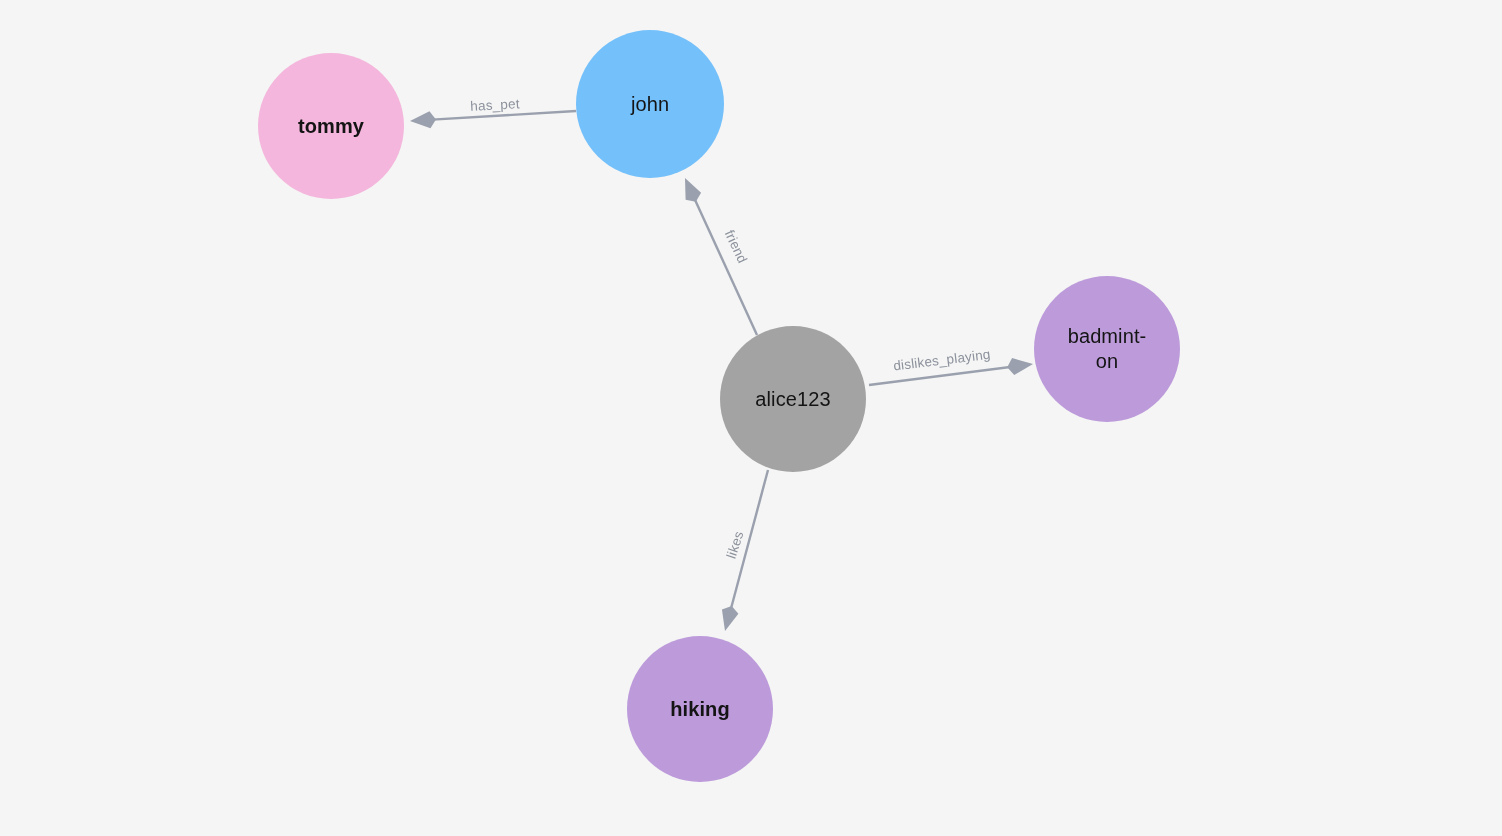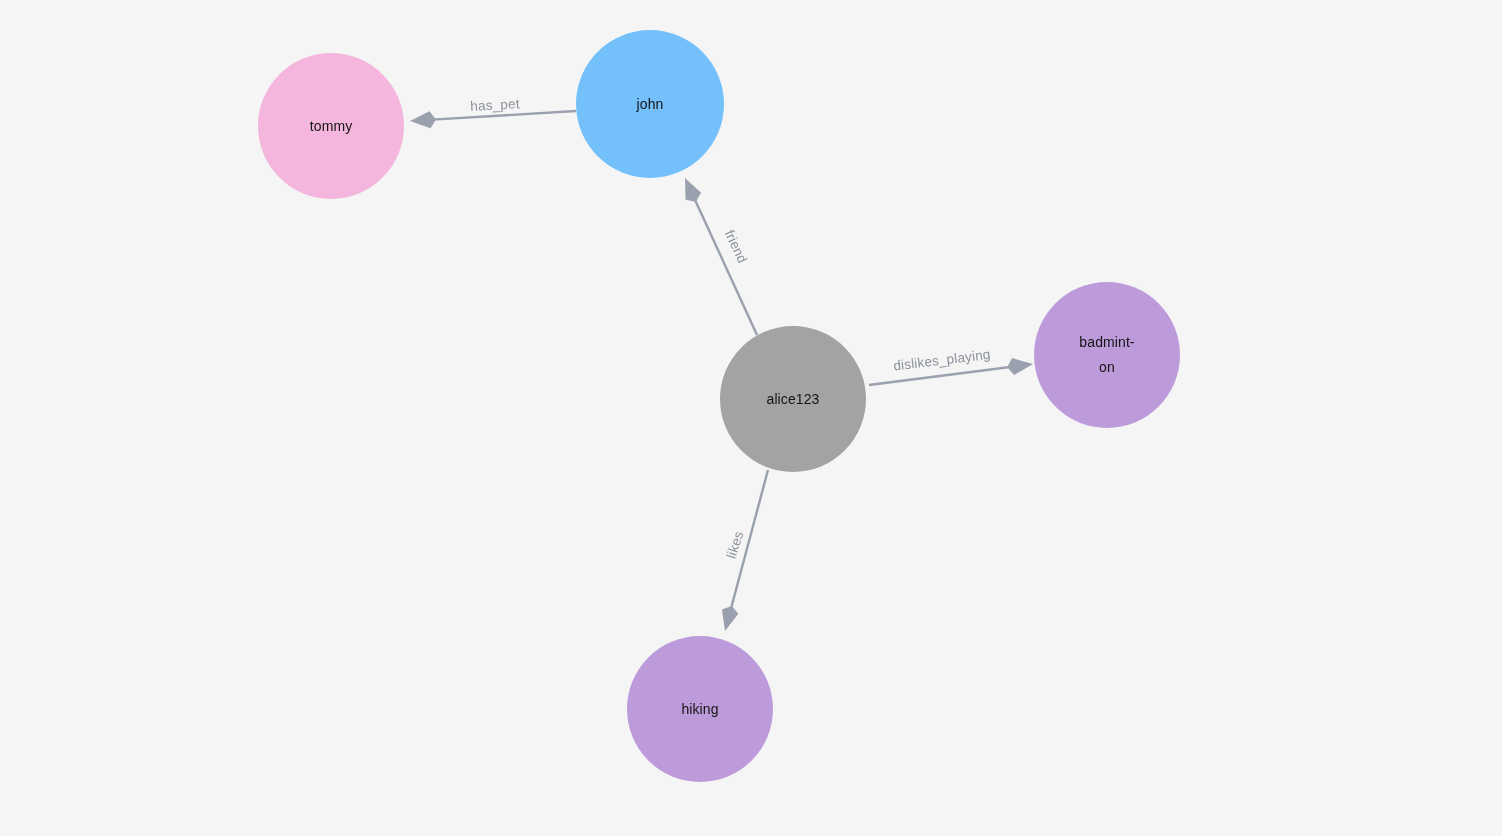--- a/index.html
+++ b/index.html
@@ -49,21 +49,21 @@
     display: flex;
     align-items: center;
     justify-content: center;
     text-align: center;
     box-sizing: border-box;
     user-select: none;
   }
   .node-label {
     color: #141414;
     font-family: "Liberation Sans", sans-serif;
-    font-size: 14px;
+    font-size: 20px;
     line-height: 25px;
     letter-spacing: 0.1px;
     white-space: pre-line;
     padding: 0 6px;
   }
 </style>
 </head>
 <body>
 
 <div id="graph-canvas">
@@ -89,31 +89,31 @@
       </g>
     <g id="edge-labels-group">
         <text x="495" y="106" class="edge-label" text-anchor="middle" dominant-baseline="middle" transform="rotate(-3 495 106)">has_pet</text>
         <text x="735" y="247" class="edge-label" text-anchor="middle" dominant-baseline="middle" transform="rotate(65 735 247)">friend</text>
         <text x="942" y="361" class="edge-label" text-anchor="middle" dominant-baseline="middle" transform="rotate(-7 942 361)">dislikes_playing</text>
         <text x="736" y="545" class="edge-label" text-anchor="middle" dominant-baseline="middle" transform="rotate(-72 736 545)">likes</text>
       </g>
   </svg>
 
   <div id="nodes-layer">
-      <div class="node" style="left: 258px; top: 53px; width: 146px; height: 146px; background: rgb(244, 182, 220);">
+      <div class="node" style="left: 258px; top: 53px; width: 146px; height: 146px; background: rgb(244, 182, 220); font-weight: bold;">
         <span class="node-label">tommy</span>
       </div>
       <div class="node" style="left: 576px; top: 30px; width: 148px; height: 148px; background: rgb(116, 192, 251);">
         <span class="node-label">john</span>
       </div>
       <div class="node" style="left: 720px; top: 326px; width: 146px; height: 146px; background: #a3a3a3;">
         <span class="node-label">alice123</span>
       </div>
-      <div class="node" style="left: 1034px; top: 282px; width: 146px; height: 146px; background: rgb(189, 155, 219);">
+      <div class="node" style="left: 1034px; top: 276px; width: 146px; height: 146px; background: rgb(189, 155, 219);">
         <span class="node-label">badmint-
 on</span>
       </div>
-      <div class="node" style="left: 627px; top: 636px; width: 146px; height: 146px; background: rgb(189, 155, 219);">
+      <div class="node" style="left: 627px; top: 636px; width: 146px; height: 146px; background: rgb(189, 155, 219); font-weight: bold;">
         <span class="node-label">hiking</span>
       </div>
     </div>
 
 </div>
 
 </body></html>

